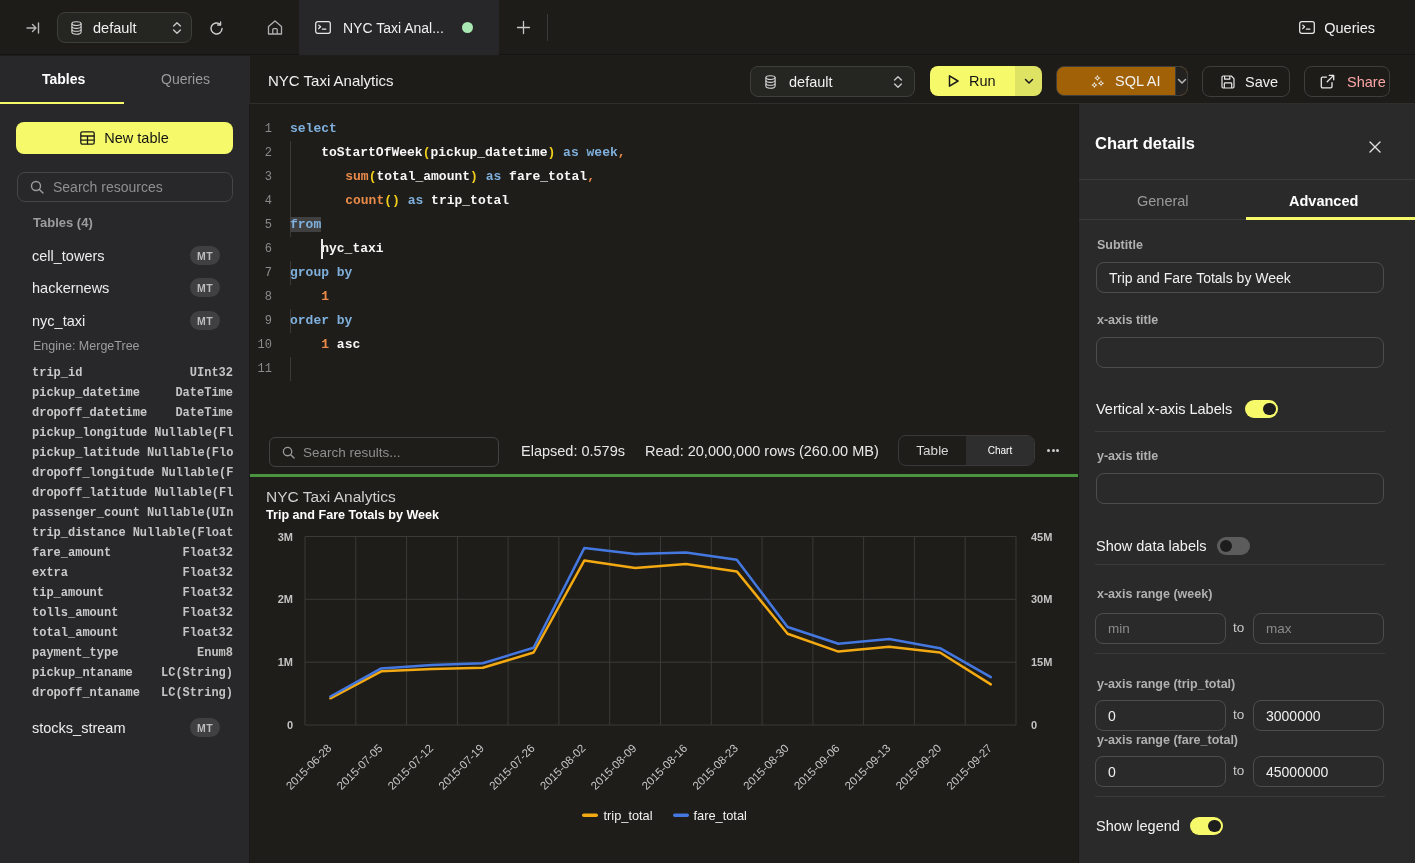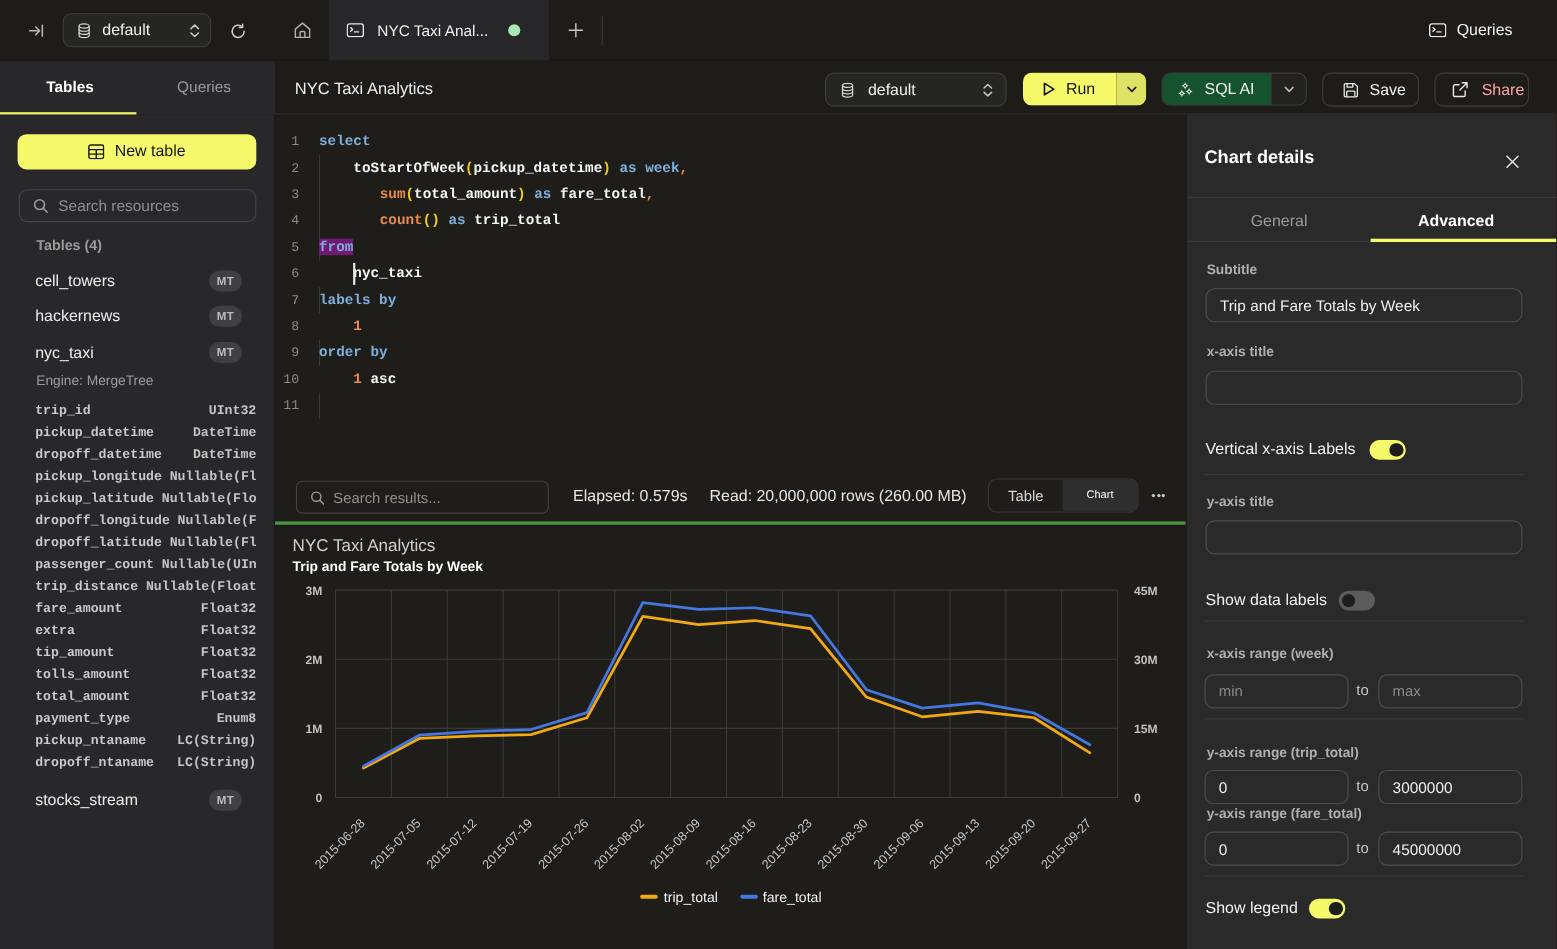--- a/index.html
+++ b/index.html
@@ -34,21 +34,21 @@
 
 #editor { left:250px; top:105px; width:828px; height:328px; background:#1e1d19; }
 #gutter { left:0; top:12px; width:22px; text-align:right; color:#8a8a8a; font-family:"Liberation Mono", monospace; font-size:12px; line-height:24px; }
 #code { left:40px; top:12px; font-family:"Liberation Mono", monospace; font-size:13px; font-weight:700; line-height:24px; }
 .cl { height:24px; white-space:pre; }
 .k { color:#7fb0dd; }
 .f { color:#ea8b4a;margin-left:24px; }
 .p { color:#f0ce1b; }
 .o { color:#ea8b4a; }
 .w { color:#f7f7f7; }
-.sel { background:#701a75; }
+.sel { background:#404040; }
 .guide { left:40px; width:1px; background:#3a3a38; }
 
 #toolbar { left:250px; top:433px; width:828px; height:44px; background:#1e1d19; }
 #greenline { left:250px; top:474px; width:828px; height:3px; background:#4a9440; }
 
 #chartarea { left:250px; top:480px; width:828px; height:383px; background:#1e1d19; }
 
 #rpanel { left:1078px; top:104px; width:337px; height:759px; background:#2a2a2a; border-left:1px solid #191919; }
 .lbl { color:#b0b0b0; font-size:12.5px; font-weight:700; }
 .inp { height:31px; border:1px solid #4d4d4d; border-radius:8px; display:flex; align-items:center; }
@@ -146,21 +146,21 @@
               <path d="M2.5 1.8 11 7l-8.5 5.2z"></path>
             </svg>
           <span style="color:#141414;font-size:14.5px;font-weight:500;margin-left:9px">Run</span>
         </div>
         <div style="width:27px;height:30px;background:#dfe363;display:flex;align-items:center;justify-content:center;">
           <svg width="10" height="7" viewBox="0 0 10 7" fill="none" stroke="#1a1a1a" stroke-width="1.5" stroke-linecap="round" stroke-linejoin="round">
               <path d="M1.5 1.5 5 5l3.5-3.5"></path>
             </svg>
         </div>
       </div>
-      <div class="abs" style="left:806px;top:10px;width:132px;height:30px;border:1px solid #3e3e3c;border-radius:8px;background:#14532d;display:flex;">
+      <div class="abs" style="left:806px;top:10px;width:132px;height:30px;border:1px solid #3e3e3c;border-radius:8px;background:#a16207;display:flex;padding-left:20px;">
         <div style="width:98px;display:flex;align-items:center;">
           <svg width="17" height="17" viewBox="0 0 17 17" fill="#ececec" fill-rule="evenodd" style="margin-left:12px">
             <path d="M8.4 1.7c.5 1.8 1.5 2.8 3.3 3.3-1.8.5-2.8 1.5-3.3 3.3-.5-1.8-1.5-2.8-3.3-3.3 1.8-.5 2.8-1.5 3.3-3.3zM8.4 4.05a.95.95 0 1 0 0 1.9.95.95 0 0 0 0-1.9z"></path>
             <path d="M5.4 8.7c.5 1.8 1.5 2.8 3.3 3.3-1.8.5-2.8 1.5-3.3 3.3-.5-1.8-1.5-2.8-3.3-3.3 1.8-.5 2.8-1.5 3.3-3.3zM5.4 11.05a.95.95 0 1 0 0 1.9.95.95 0 0 0 0-1.9z"></path>
             <path d="M12 6.9c.5 1.8 1.5 2.8 3.3 3.3-1.8.5-2.8 1.5-3.3 3.3-.5-1.8-1.5-2.8-3.3-3.3 1.8-.5 2.8-1.5 3.3-3.3zM12 9.25a.95.95 0 1 0 0 1.9.95.95 0 0 0 0-1.9z"></path>
           </svg>
           <span style="color:#f0f0f0;font-size:14.5px;font-weight:500;margin-left:9px">SQL AI</span>
         </div>
         <div style="width:1px;background:#3e3e3c;"></div>
         <div style="flex:1;display:flex;align-items:center;justify-content:center;background:#232220;border-radius:0 7px 7px 0;">
@@ -299,21 +299,21 @@
     <div class="guide abs" style="top:156px;height:24px;"></div>
     <div class="guide abs" style="top:204px;height:24px;"></div>
     <div class="guide abs" style="top:252px;height:24px;"></div>
     <div id="code" class="abs">
 <div class="cl"><span class="k">select</span></div>
 <div class="cl">    <span class="w">toStartOfWeek</span><span class="p">(</span><span class="w">pickup_datetime</span><span class="p">)</span> <span class="k">as</span> <span class="k">week</span><span class="o">,</span></div>
 <div class="cl">    <span class="f">sum</span><span class="p">(</span><span class="w">total_amount</span><span class="p">)</span> <span class="k">as</span> <span class="w">fare_total</span><span class="o">,</span></div>
 <div class="cl">    <span class="f">count</span><span class="p">()</span> <span class="k">as</span> <span class="w">trip_total</span></div>
 <div class="cl"><span class="k sel">from</span></div>
 <div class="cl">    <span class="w">nyc_taxi</span></div>
-<div class="cl"><span class="k">labels by</span></div>
+<div class="cl"><span class="k">group by</span></div>
 <div class="cl">    <span class="o">1</span></div>
 <div class="cl"><span class="k">order by</span></div>
 <div class="cl">    <span class="o">1</span> <span class="w">asc</span></div>
     </div>
     <div class="abs" style="left:71px;top:134px;width:1.5px;height:20px;background:#e8e8e8;"></div>
   </div>
   <div id="toolbar" class="abs">
     <div class="abs" style="left:19px;top:4px;width:230px;height:30px;border:1px solid #424242;border-radius:6px;display:flex;align-items:center;">
       <svg width="13" height="13" viewBox="0 0 14 14" fill="none" stroke="#9a9a9a" stroke-width="1.4" stroke-linecap="round" style="margin-left:12px">
           <circle cx="6" cy="6" r="4.5"></circle>

